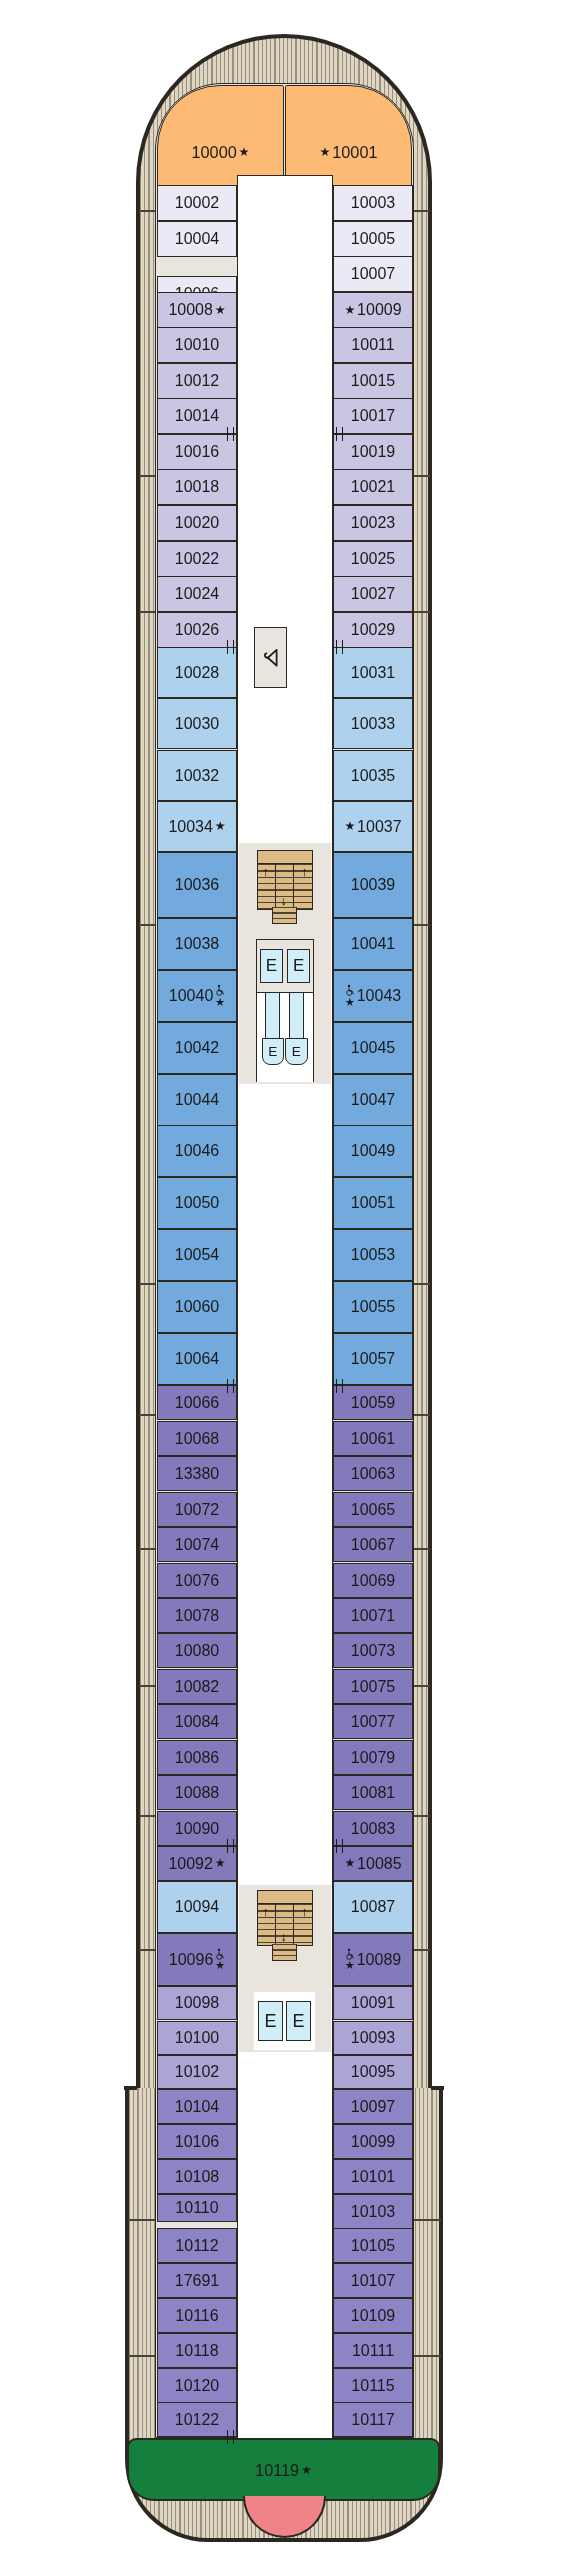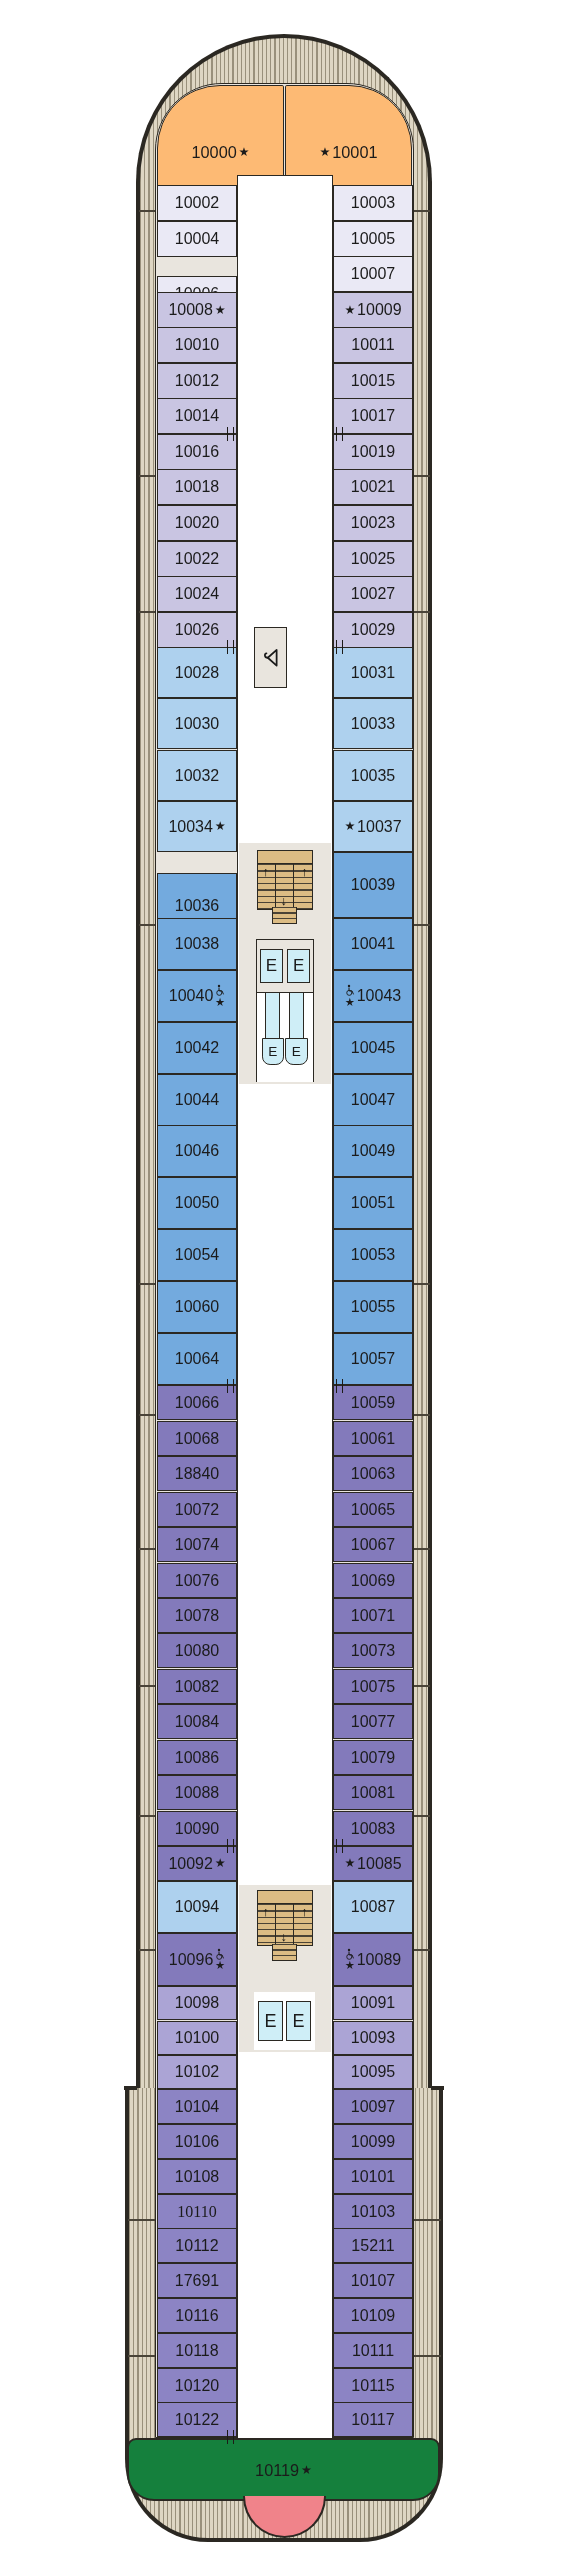--- a/index.html
+++ b/index.html
@@ -234,21 +234,21 @@
       <div class="cabin sb" style="top: 698px; height: 51px;">
         <span>10030</span>
       </div>
       <div class="cabin sb" style="top: 750px; height: 51px;">
         <span>10032</span>
       </div>
       <div class="cabin sb" style="top: 801px; height: 51px;">
         <span>10034</span>
         <span class="star">★</span>
       </div>
-      <div class="cabin mb" style="top: 852px; height: 66px; margin-top: 21px;">
+      <div class="cabin mb" style="top: 852px; height: 66px;">
         <span>10036</span>
       </div>
       <div class="cabin mb" style="top: 918px; height: 52px;">
         <span>10038</span>
       </div>
       <div class="cabin mb" style="top: 970px; height: 52px;">
         <span>10040</span>
         <span class="stack">
           <svg class="wc" viewBox="0 0 20 24">
             <circle cx="8" cy="3.4" r="2.4" fill="#1b1b1b"></circle>
@@ -280,21 +280,21 @@
         <span>10064</span>
       </div>
       <div class="hmark mL" style="top: 1379px;"></div>
       <div class="cabin p" style="top: 1385px; height: 35px;">
         <span>10066</span>
       </div>
       <div class="cabin p" style="top: 1421px; height: 35px;">
         <span>10068</span>
       </div>
       <div class="cabin p" style="top: 1456px; height: 35px;">
-        <span>18840</span>
+        <span>13380</span>
       </div>
       <div class="cabin p" style="top: 1492px; height: 35px;">
         <span>10072</span>
       </div>
       <div class="cabin p" style="top: 1527px; height: 35px;">
         <span>10074</span>
       </div>
       <div class="cabin p" style="top: 1563px; height: 35px;">
         <span>10076</span>
       </div>
@@ -349,21 +349,21 @@
       </div>
       <div class="cabin mp" style="top: 2089px; height: 35px;">
         <span>10104</span>
       </div>
       <div class="cabin mp" style="top: 2124px; height: 35px;">
         <span>10106</span>
       </div>
       <div class="cabin mp" style="top: 2159px; height: 35px;">
         <span>10108</span>
       </div>
-      <div class="cabin mp" style="top: 2194px; height: 35px; font-family: Liberation Serif, serif;">
+      <div class="cabin mp" style="top: 2194px; height: 28px;">
         <span>10110</span>
       </div>
       <div class="cabin mp" style="top: 2228px; height: 35px;">
         <span>10112</span>
       </div>
       <div class="cabin mp" style="top: 2263px; height: 35px;">
         <span>17691</span>
       </div>
       <div class="cabin mp" style="top: 2298px; height: 35px;">
         <span>10116</span>
@@ -547,21 +547,21 @@
       <div class="cabin mp" style="top: 2124px; height: 35px;">
         <span>10099</span>
       </div>
       <div class="cabin mp" style="top: 2159px; height: 35px;">
         <span>10101</span>
       </div>
       <div class="cabin mp" style="top: 2194px; height: 35px;">
         <span>10103</span>
       </div>
       <div class="cabin mp" style="top: 2228px; height: 35px;">
-        <span>15211</span>
+        <span>10105</span>
       </div>
       <div class="cabin mp" style="top: 2263px; height: 35px;">
         <span>10107</span>
       </div>
       <div class="cabin mp" style="top: 2298px; height: 35px;">
         <span>10109</span>
       </div>
       <div class="cabin mp" style="top: 2333px; height: 35px;">
         <span>10111</span>
       </div>

